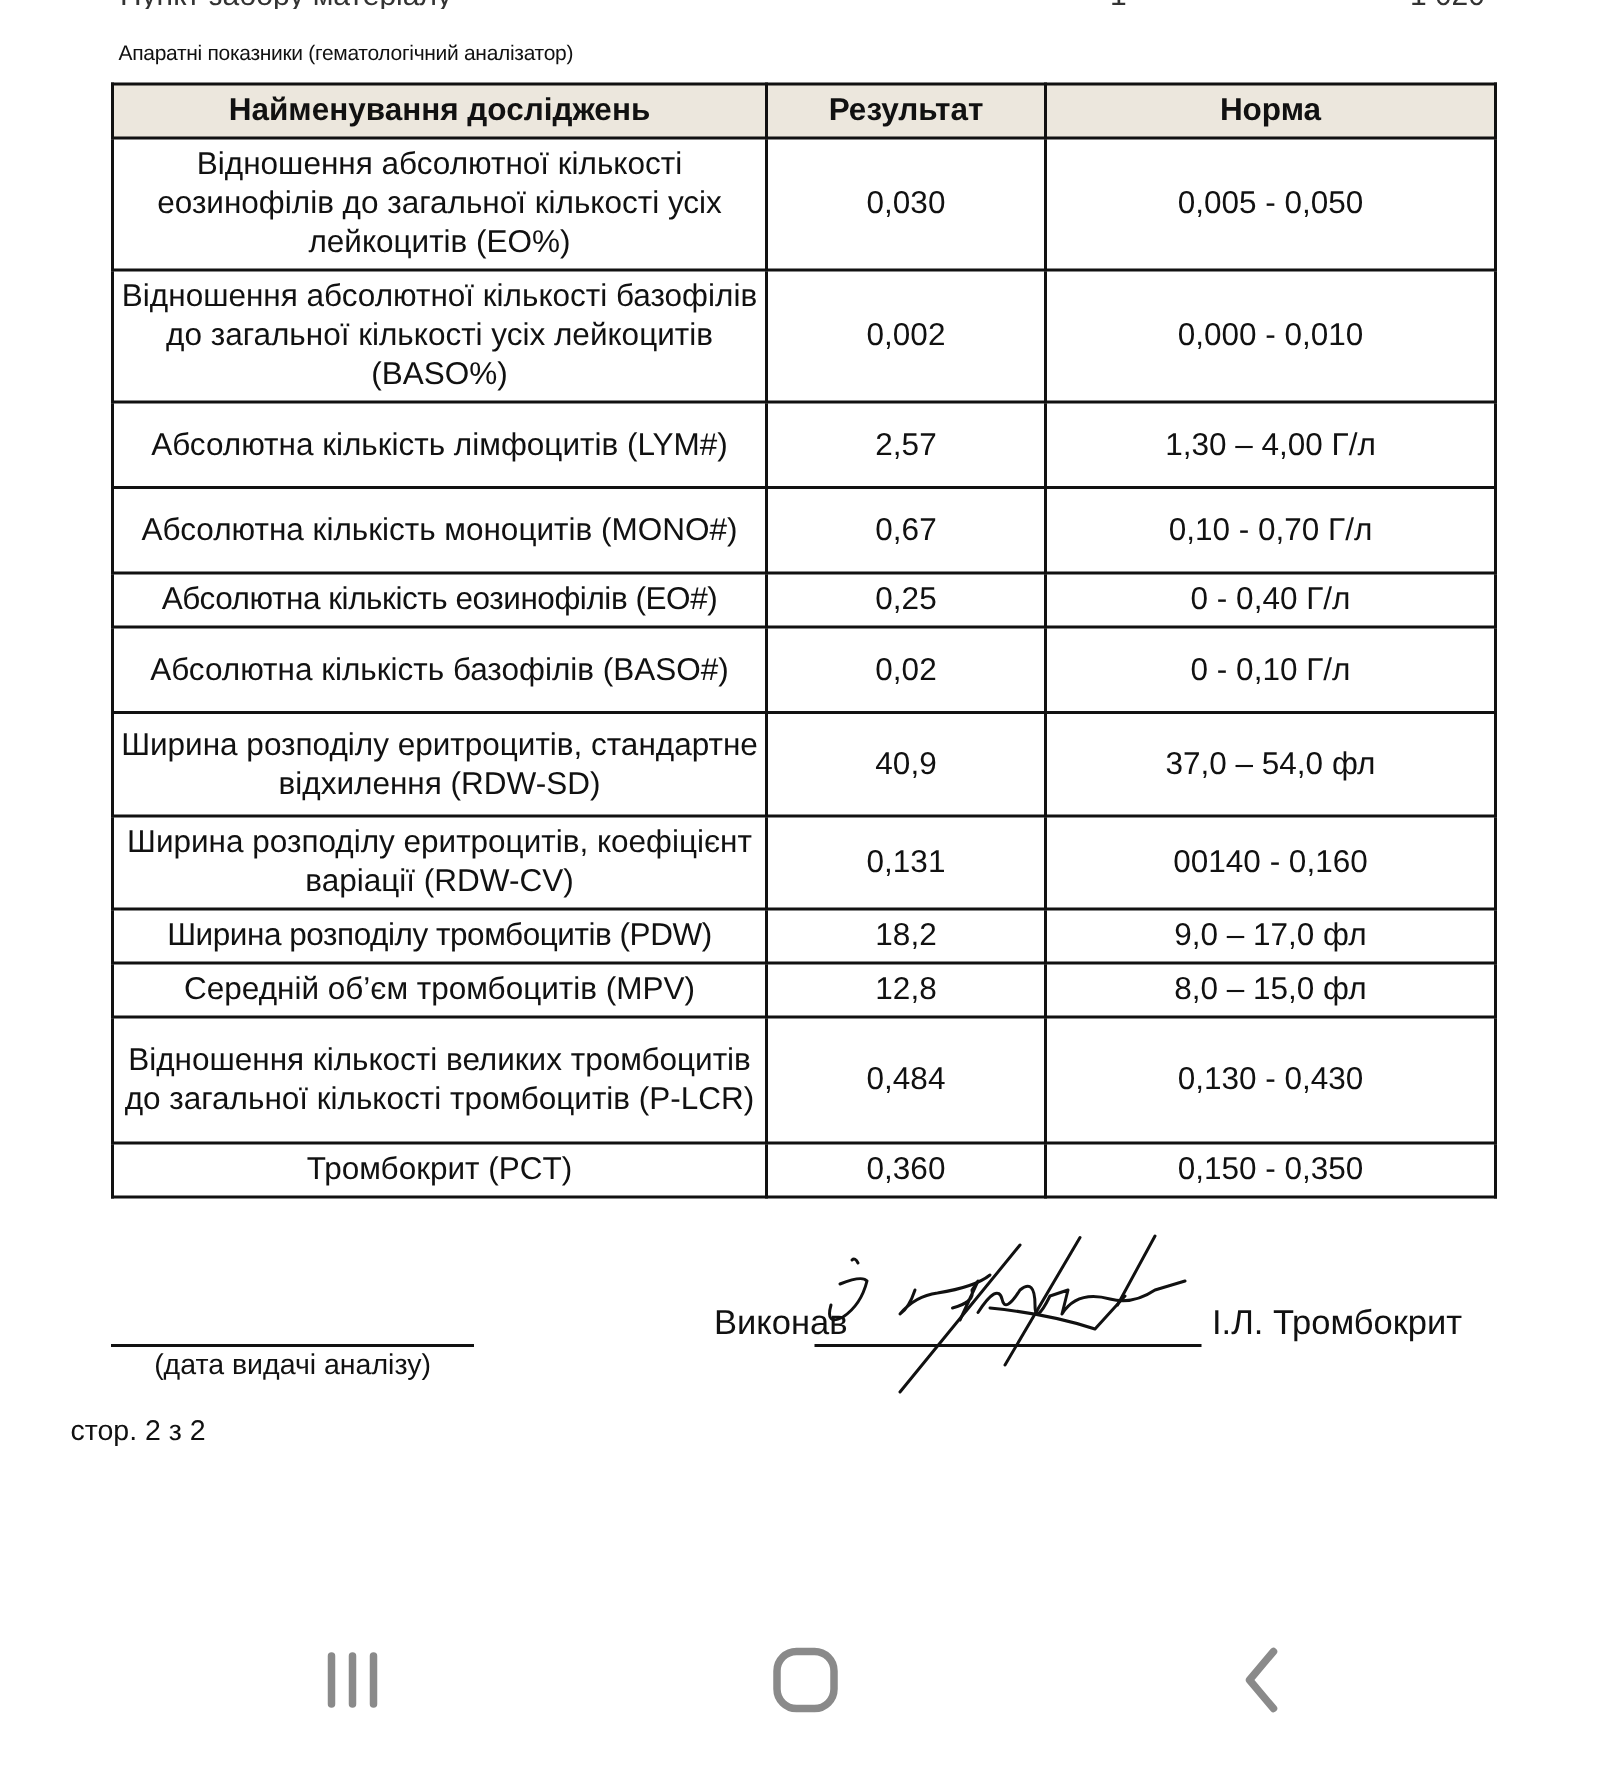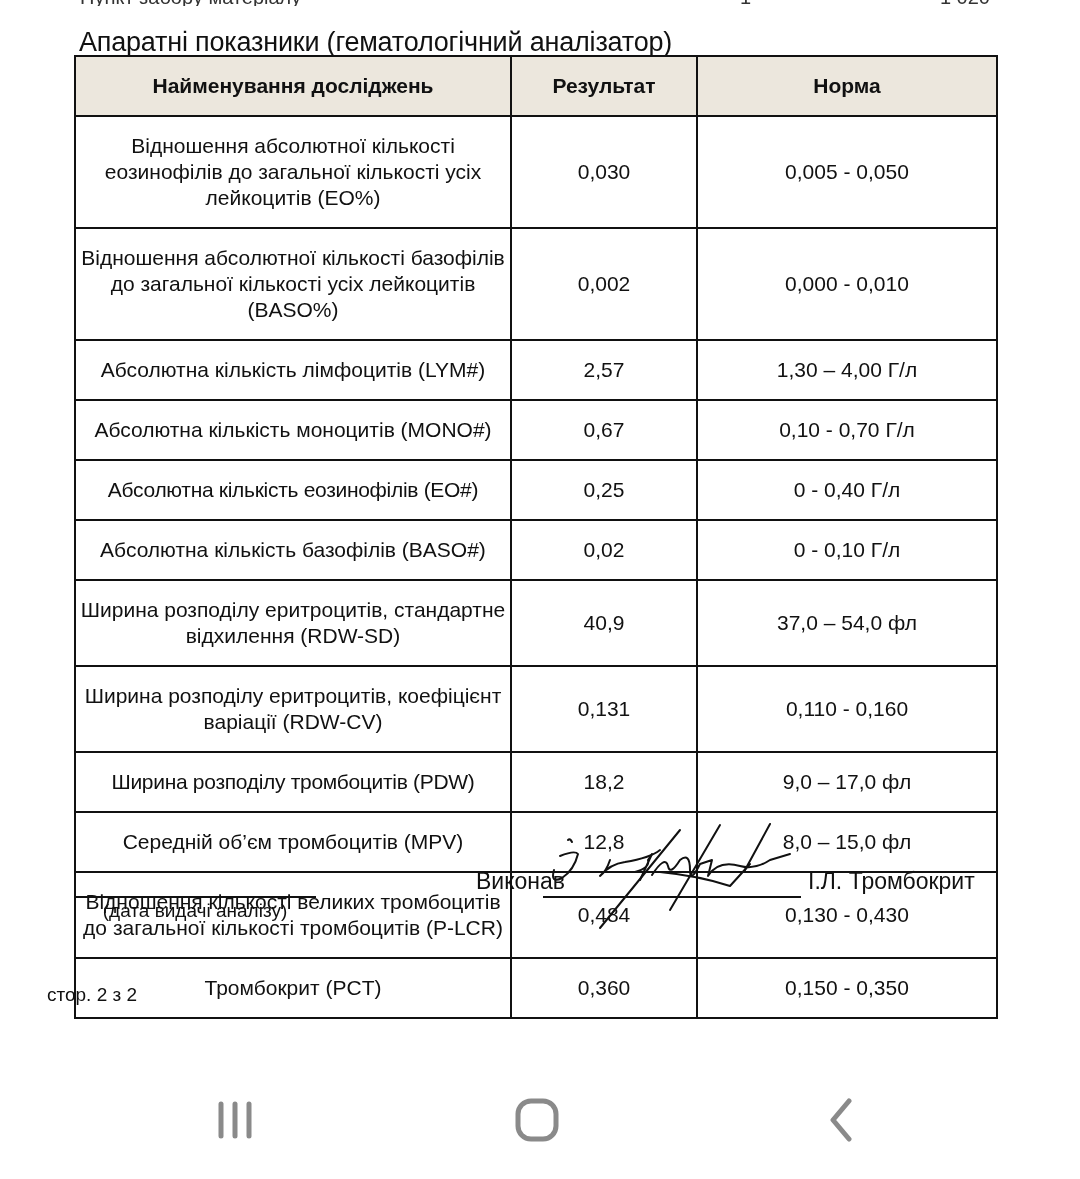--- a/index.html
+++ b/index.html
@@ -26,37 +26,37 @@
       white-space: nowrap;
       overflow: hidden;
     }
     .cut-top .l { position: absolute; left: 0; }
     .cut-top .m { position: absolute; left: 660px; }
     .cut-top .r { position: absolute; right: 10px; }
     .section-title {
       position: absolute;
       top: 27px;
       left: 79px;
-      font-size: 27px;
+      font-size: 14px;
       letter-spacing: -0.2px;
     }
     table.results {
       position: absolute;
       top: 55px;
       left: 74px;
       width: 922px;
       border-collapse: collapse;
       table-layout: fixed;
       font-size: 21px;
     }
     table.results th, table.results td {
       border: 2px solid #111;
       text-align: center;
       vertical-align: middle;
-      padding: 16px 4px;
+      padding: 4px 4px;
       line-height: 26px;
     }
     table.results th {
       background: #ece7dd;
       font-weight: bold;
       height: 26px;
     }
     col.c1 { width: 436px; }
     col.c2 { width: 186px; }
     col.c3 { width: 300px; }
@@ -114,21 +114,21 @@
     }
     .performer-name {
       position: absolute;
       left: 808px;
       top: 48px;
       font-size: 23px;
     }
     .page-number {
       position: absolute;
       left: 47px;
-      top: 984px;
+      top: 944px;
       font-size: 19px;
     }
     .navbar {
       position: absolute;
       left: 0;
       top: 1080px;
       width: 1080px;
       height: 80px;
     }
     .nav-btn {
@@ -201,21 +201,21 @@
       <td>0 - 0,10 Г/л</td>
     </tr>
     <tr style="height:69px">
       <td>Ширина розподілу еритроцитів, стандартне відхилення (RDW-SD)</td>
       <td>40,9</td>
       <td>37,0 – 54,0 фл</td>
     </tr>
     <tr style="height:62px">
       <td>Ширина розподілу еритроцитів, коефіцієнт варіації (RDW-CV)</td>
       <td>0,131</td>
-      <td>0,110 - 0,160</td>
+      <td>00140 - 0,160</td>
     </tr>
     <tr style="height:31px">
       <td style="white-space:nowrap;letter-spacing:-0.3px">Ширина розподілу тромбоцитів (PDW)</td>
       <td>18,2</td>
       <td>9,0 – 17,0 фл</td>
     </tr>
     <tr style="height:31px">
       <td style="white-space:nowrap">Середній об’єм тромбоцитів (MPV)</td>
       <td>12,8</td>
       <td>8,0 – 15,0 фл</td>

